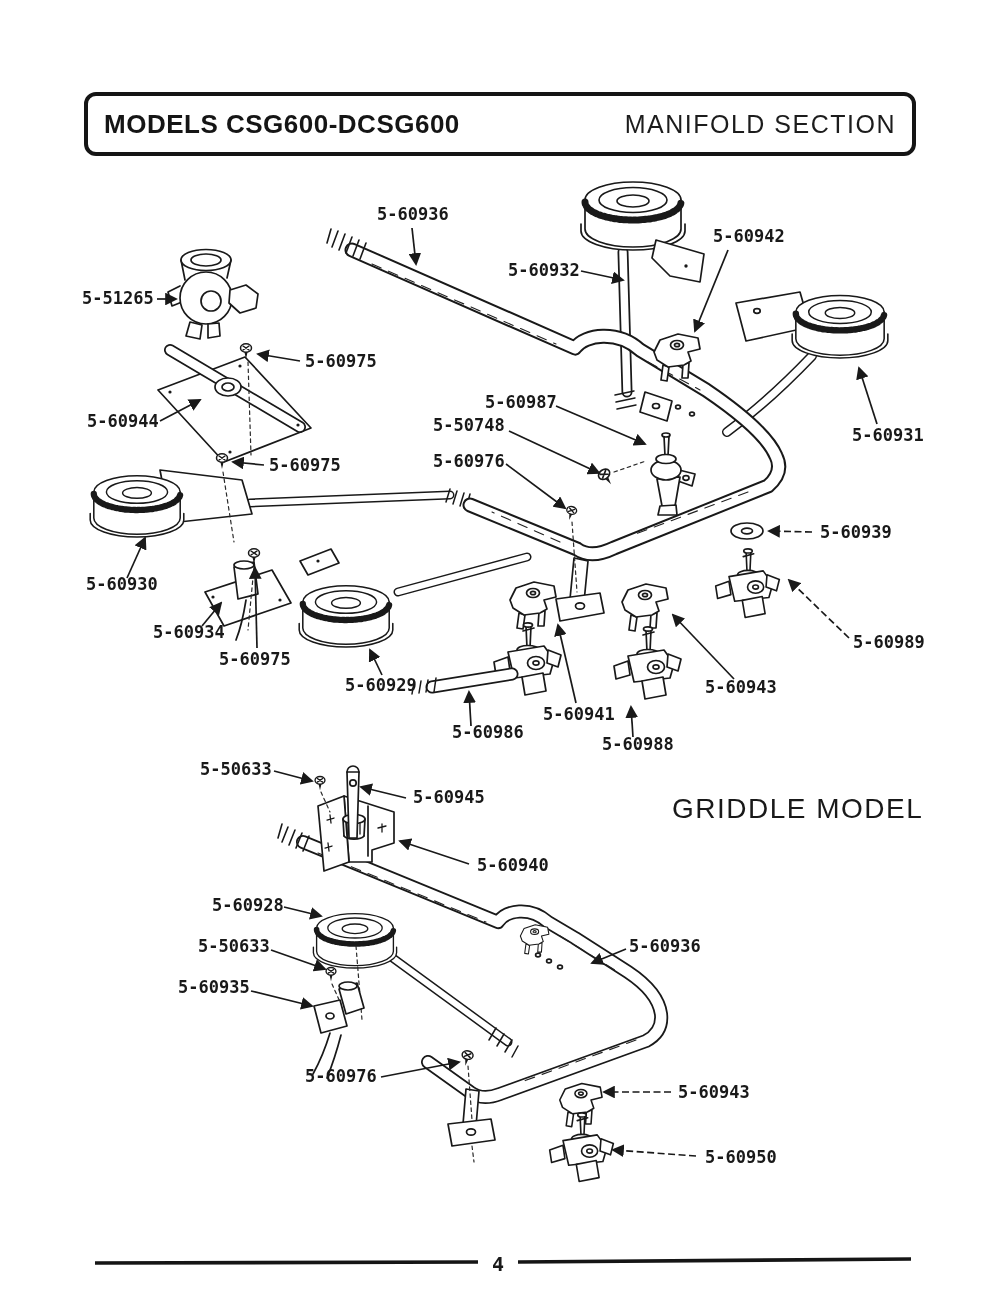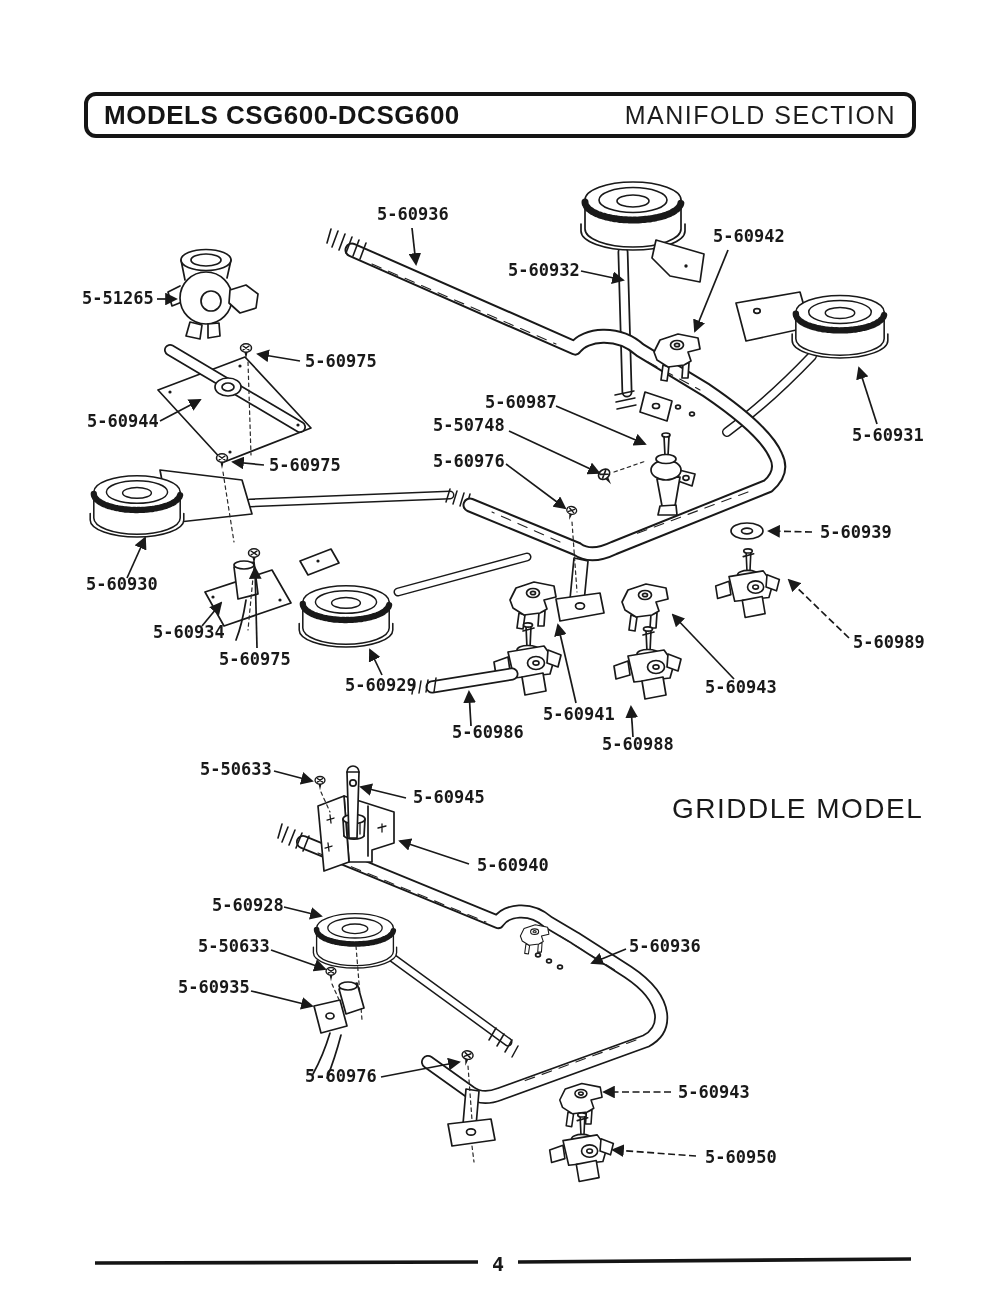--- a/index.html
+++ b/index.html
@@ -2,21 +2,21 @@
 <html><head>
 <meta charset="utf-8">
 <style>
   html,body { margin:0; padding:0; background:#e8e8e8; }
   .page {
     position:relative; width:1000px; height:1309px; margin:0 auto;
     background:#ffffff; overflow:hidden;
     font-family:"Liberation Sans", sans-serif; color:#191919;
   }
   .header-box {
-    position:absolute; left:84px; top:92px; width:832px; height:46px;
+    position:absolute; left:84px; top:92px; width:832px; height:64px;
     border:4.5px solid #151515; border-radius:12px;
     display:flex; align-items:center; justify-content:space-between;
     padding:0 16px; box-sizing:border-box; background:#fff;
   }
   .header-models {
     font-family:"Liberation Sans", sans-serif; font-weight:bold;
     font-size:26px; letter-spacing:0.5px; color:#151515; white-space:nowrap;
   }
   .header-section {
     font-family:"Liberation Sans", sans-serif; font-weight:normal;

